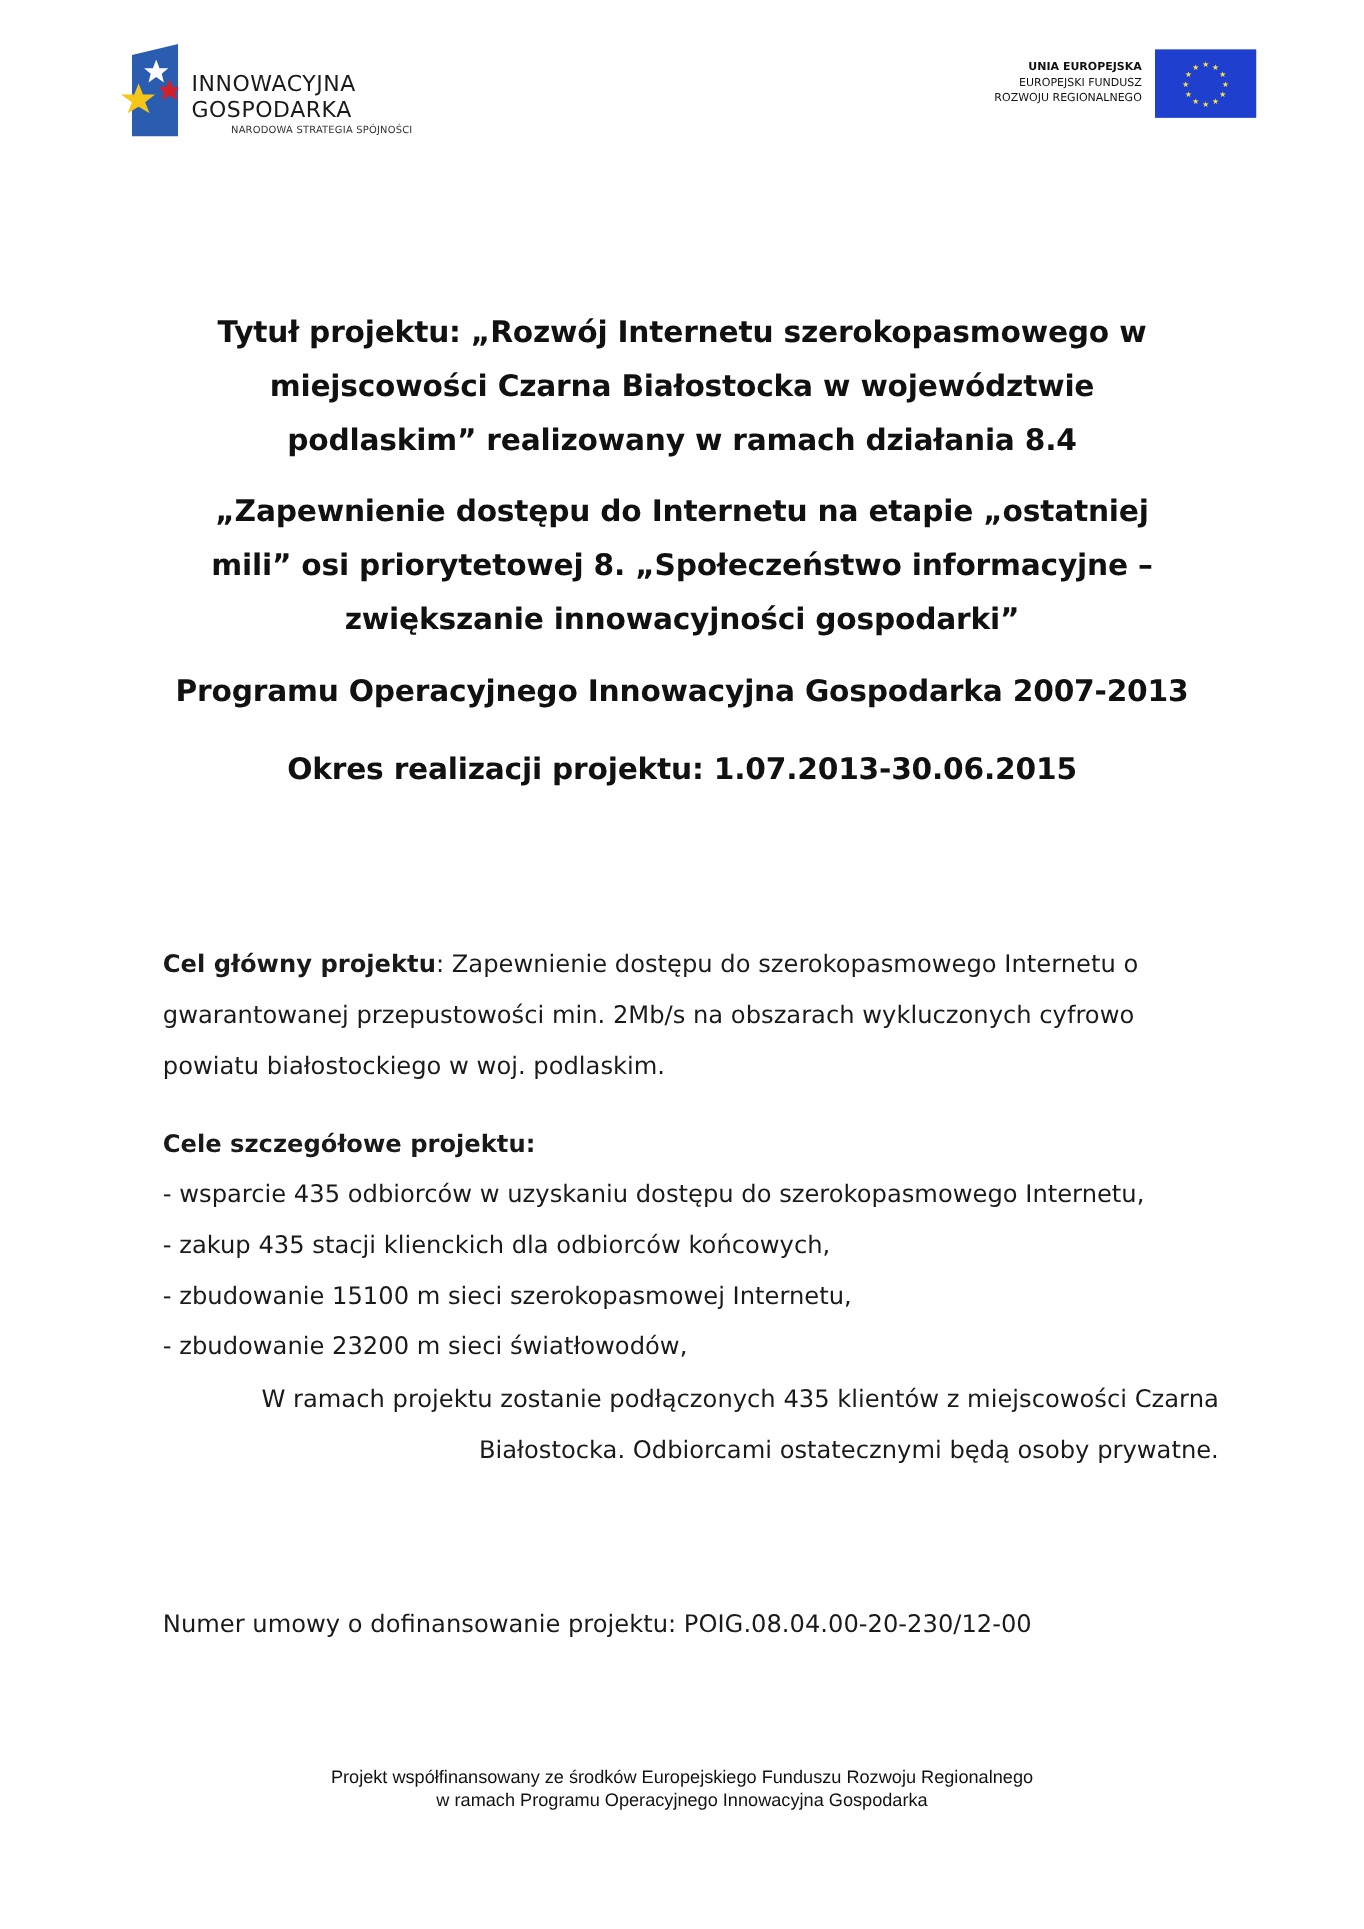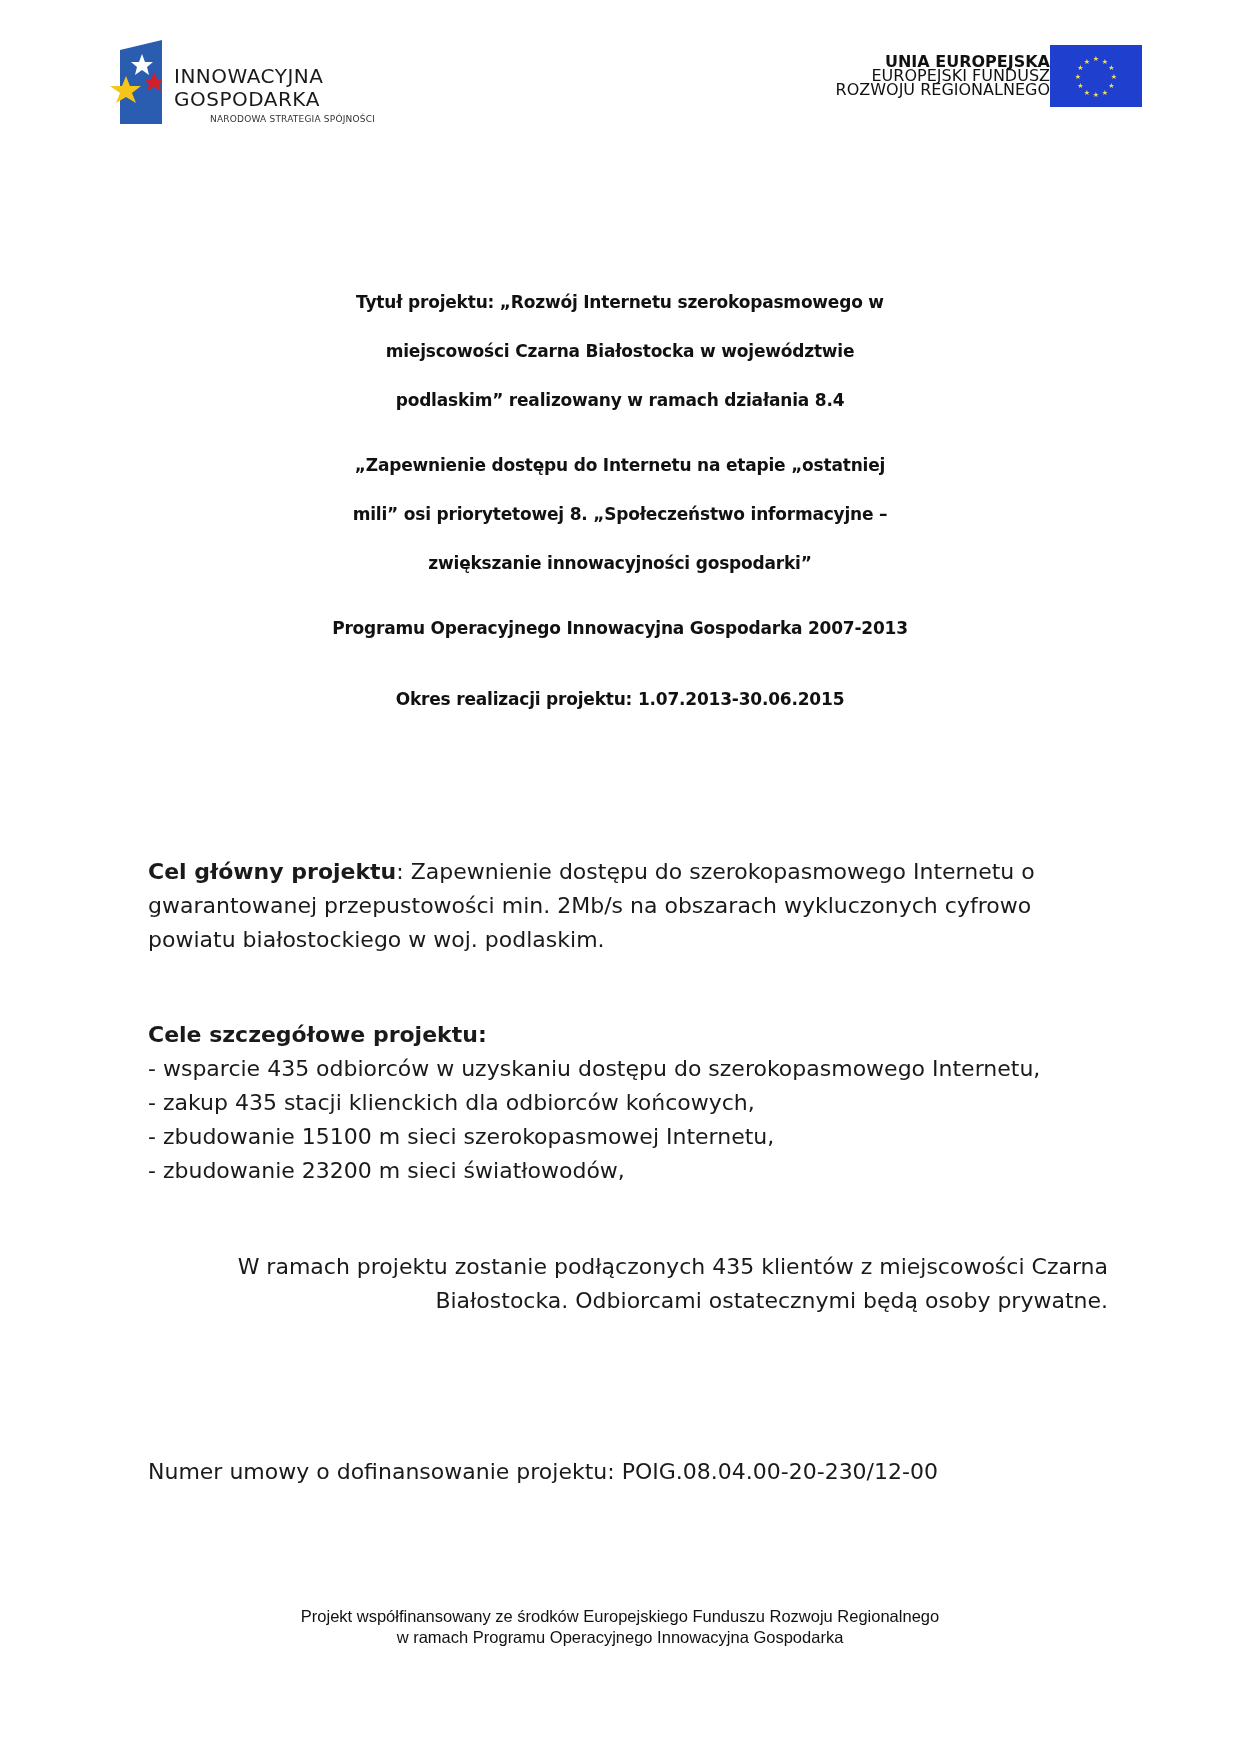--- a/index.html
+++ b/index.html
@@ -7,29 +7,29 @@
     width: 1240px; height: 1754px; position: relative; overflow: hidden;
     font-family: "DejaVu Sans", sans-serif; color: #111111;
   }
   .logo-left { position: absolute; left: 110px; top: 40px; display: flex; align-items: flex-end; }
   .ig-mark { width: 52px; height: 84px; }
   .ig-text { margin-left: 12px; margin-top: 6px; }
   .ig-title { font-family: "DejaVu Sans", sans-serif; font-size: 20px; line-height: 23px; color: #1a1a1a; letter-spacing: 0.5px; }
   .ig-sub { font-family: "DejaVu Sans", sans-serif; font-size: 9px; color: #333; margin-top: 3px; letter-spacing: 0.2px; margin-left: 36px; }
 
   .logo-right { position: absolute; right: 98px; top: 45px; display: flex; align-items: center; }
-  .eu-text { text-align: right; font-family: "DejaVu Sans", sans-serif; font-size: 16px; line-height: 14px; color: #111; }
+  .eu-text { text-align: right; margin-right: 12px; font-family: "DejaVu Sans", sans-serif; font-size: 10px; line-height: 14px; color: #111; }
   .eu-text .b { font-weight: bold; }
   .eu-flag { width: 92px; height: 62px; background: #1f3fcf; display: block; }
 
   .headings { position: absolute; left: 120px; width: 1000px; top: 278px; text-align: center; font-family: "DejaVu Sans", sans-serif; font-weight: bold; }
-  .h-block { font-size: 17px; line-height: 49px; margin: 0 0 16px 0; letter-spacing: -0.2px; }
+  .h-block { font-size: 27px; line-height: 49px; margin: 0 0 16px 0; letter-spacing: -0.2px; }
   .h-block.one-line { margin-bottom: 22px; }
 
-  .body-text { position: absolute; left: 148px; width: 960px; font-family: "DejaVu Sans", sans-serif; font-size: 22px; line-height: 34px; color: #1a1a1a; }
+  .body-text { position: absolute; left: 148px; width: 960px; font-family: "DejaVu Sans", sans-serif; font-size: 22px; line-height: 46px; color: #1a1a1a; }
   .goal { top: 855px; }
   .goals { top: 1018px; }
   .goals ul { list-style: none; margin: 0; padding: 0; }
   .para { top: 1250px; text-align: right; }
   .contract { top: 1455px; }
   .bold { font-weight: bold; }
 
   .footer { position: absolute; left: 200px; width: 840px; top: 1606px; text-align: center; font-family: "Liberation Sans", sans-serif; font-size: 16.5px; line-height: 21px; color: #111; }
 </style>
 </head>

